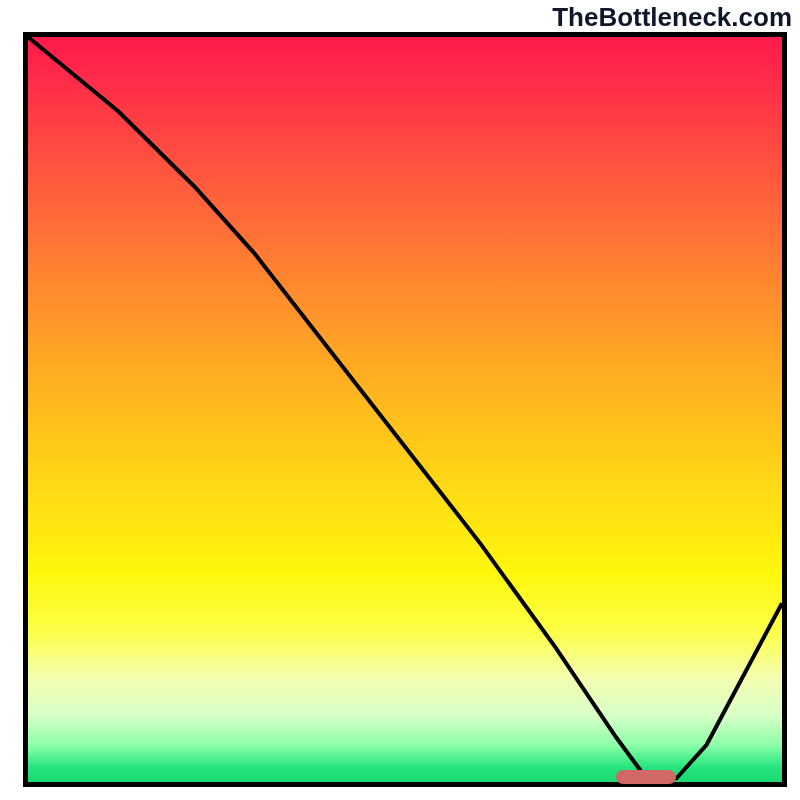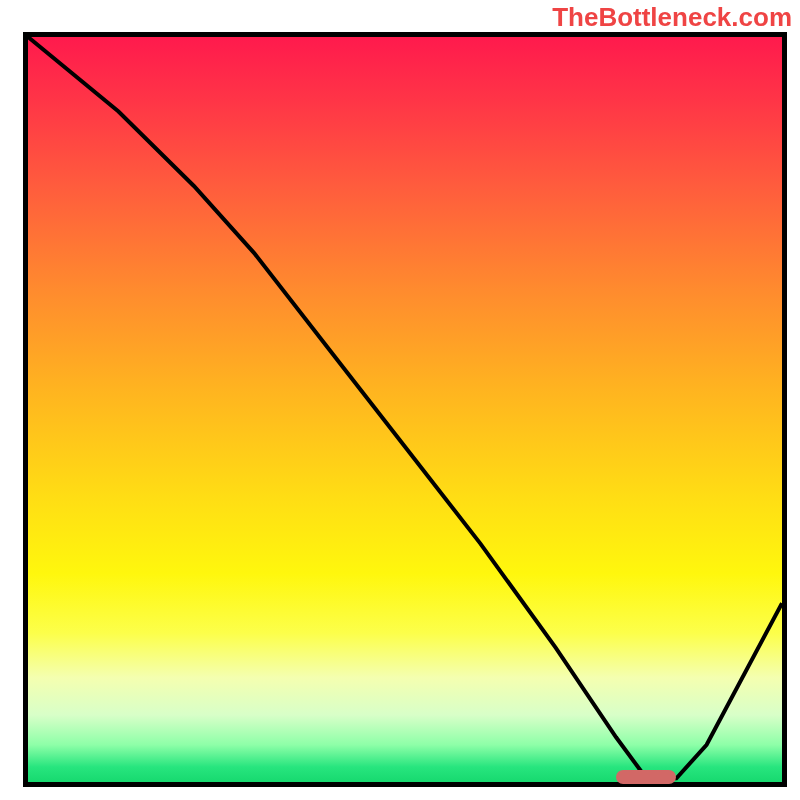--- a/index.html
+++ b/index.html
@@ -14,21 +14,21 @@
     position: relative;
     width: 800px;
     height: 800px;
   }
   .watermark {
     position: absolute;
     top: 2px;
     right: 8px;
     font-size: 26px;
     font-weight: bold;
-    color: #ef4444;
+    color: #0f172a;
     letter-spacing: 0px;
   }
   .plot-frame {
     position: absolute;
     left: 23px;
     top: 32px;
     width: 754px;
     height: 745px;
     border: 5px solid #000000;
     box-sizing: content-box;

